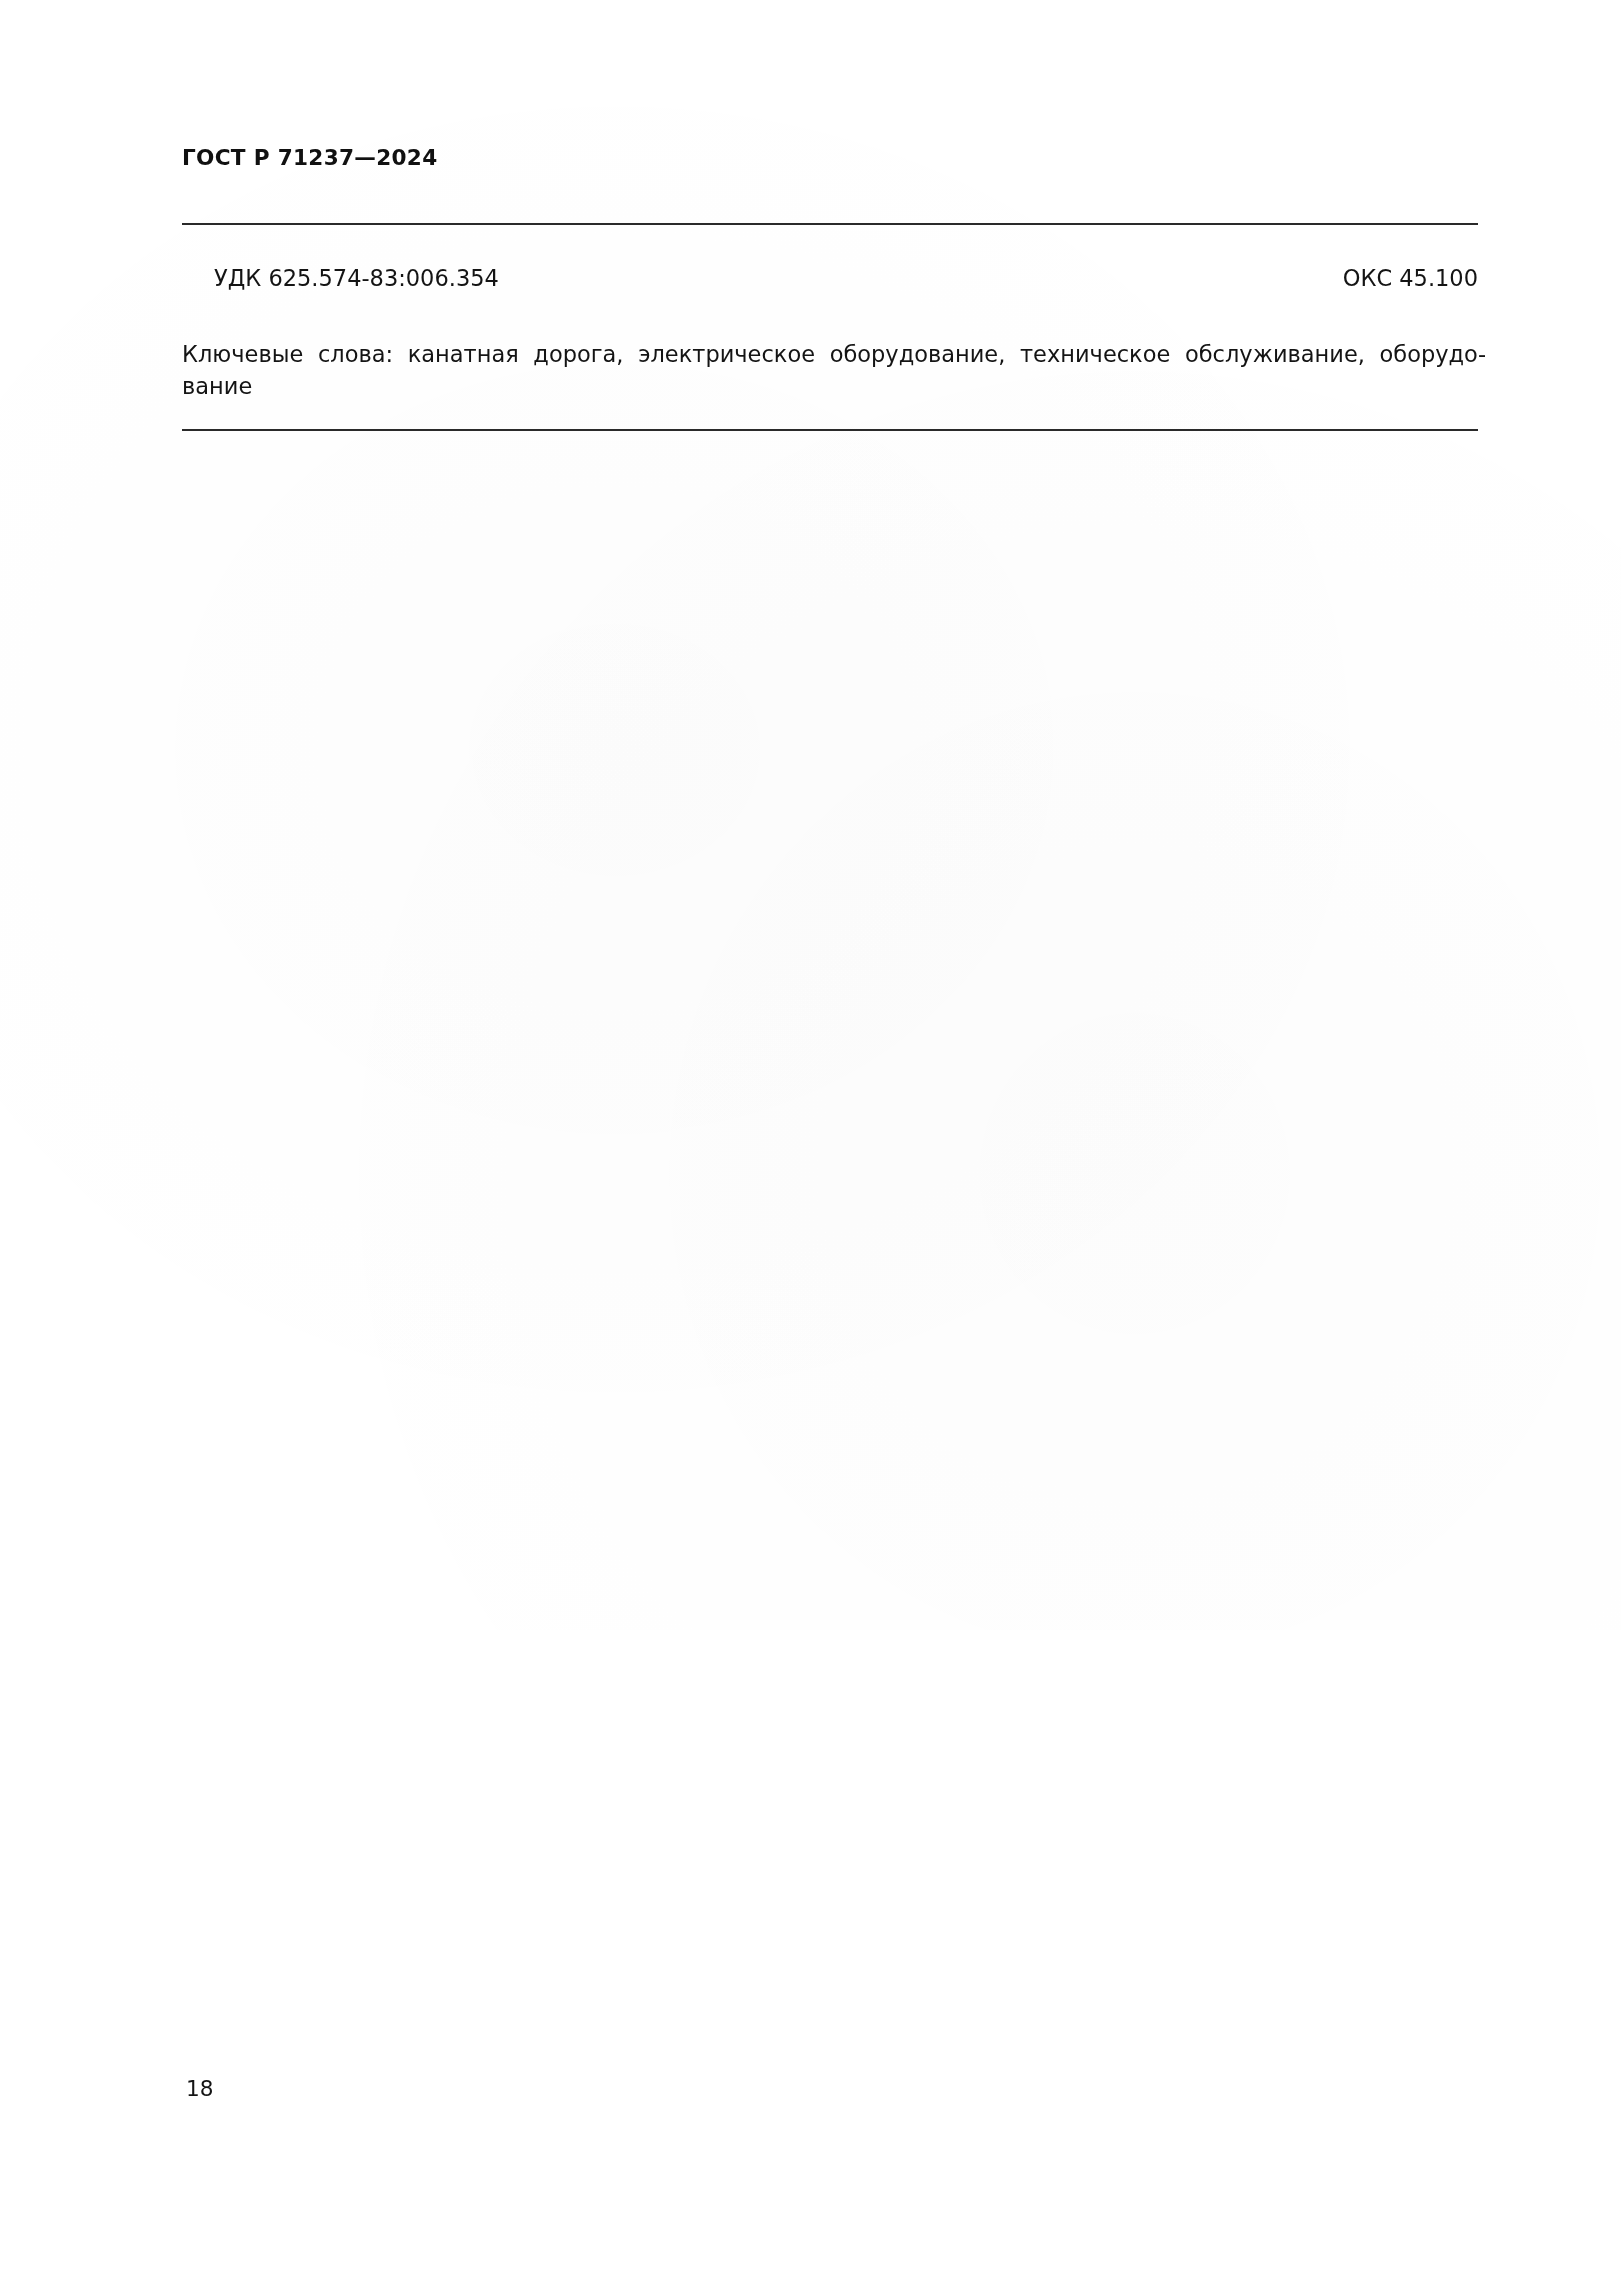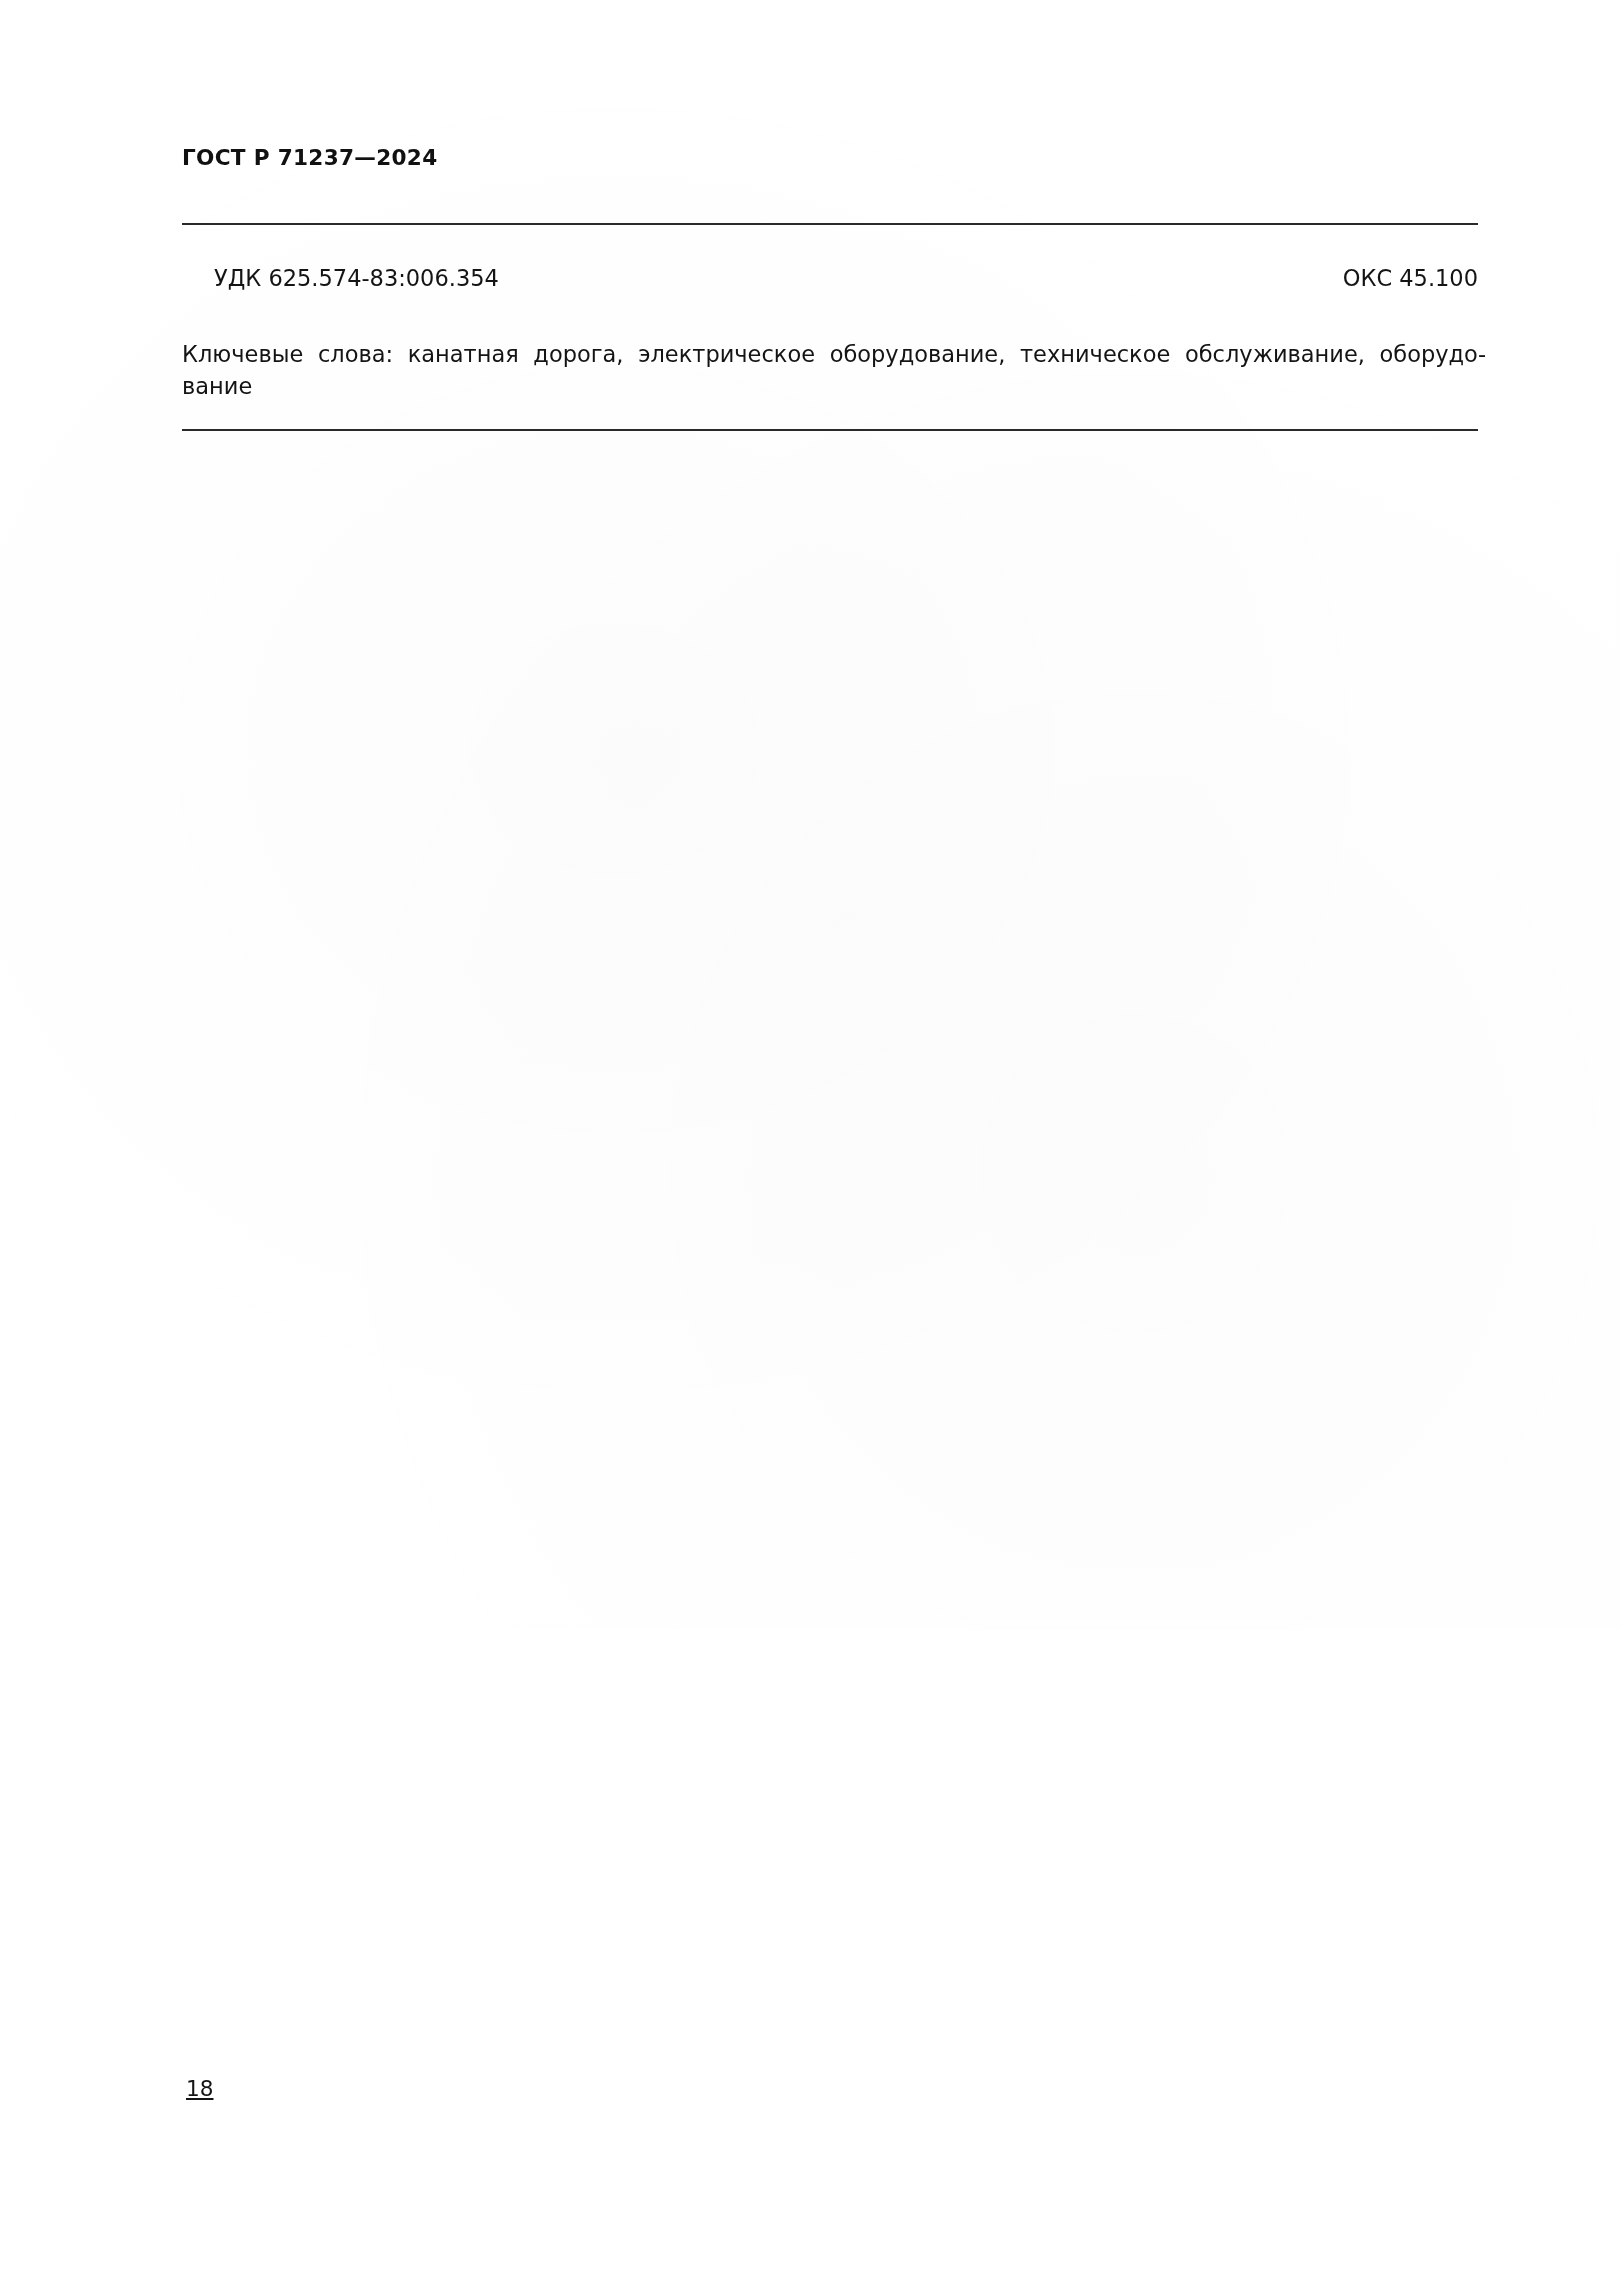--- a/index.html
+++ b/index.html
@@ -73,21 +73,20 @@
     hyphens: manual;
     margin-top: 6px;
   }
 
   .page-number {
     position: absolute;
     top: 2076px;
     left: 186px;
     font-size: 21.6px;
     color: #141414;
-    text-decoration: underline;
   }
 
   
   .scan-tint {
     position: absolute;
     inset: 0;
     pointer-events: none;
     background:
       radial-gradient(ellipse at 38% 46%, rgba(0,0,0,0.012) 0%, rgba(0,0,0,0) 62%),
       radial-gradient(ellipse at 70% 72%, rgba(0,0,0,0.010) 0%, rgba(0,0,0,0) 58%);

